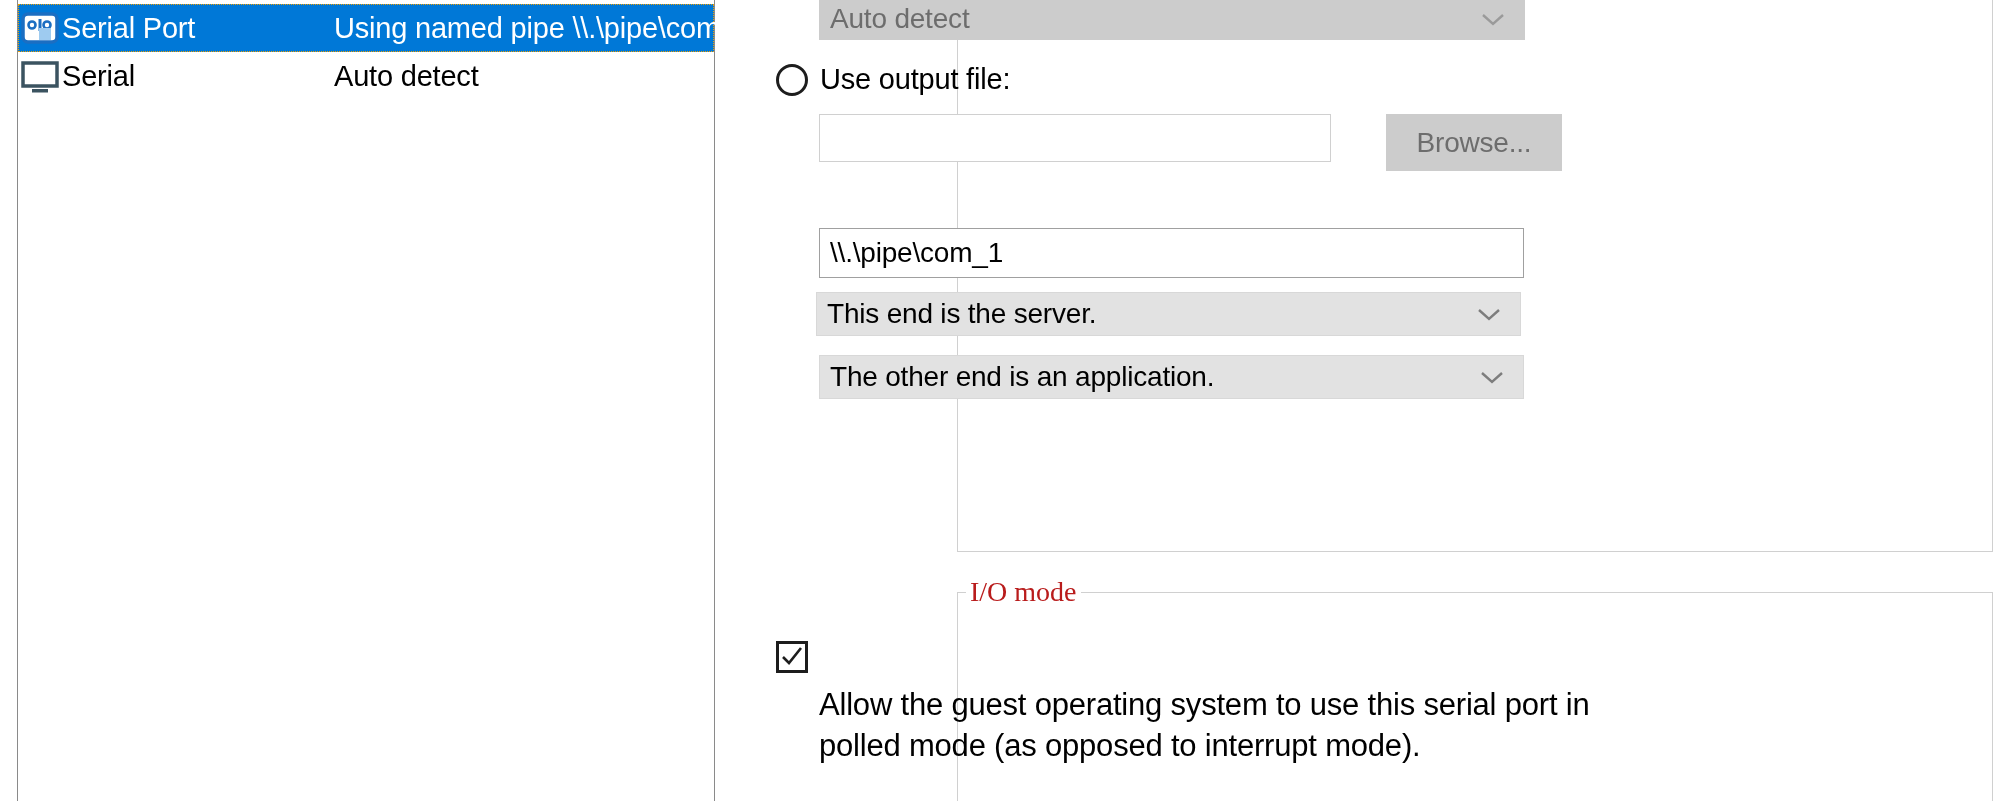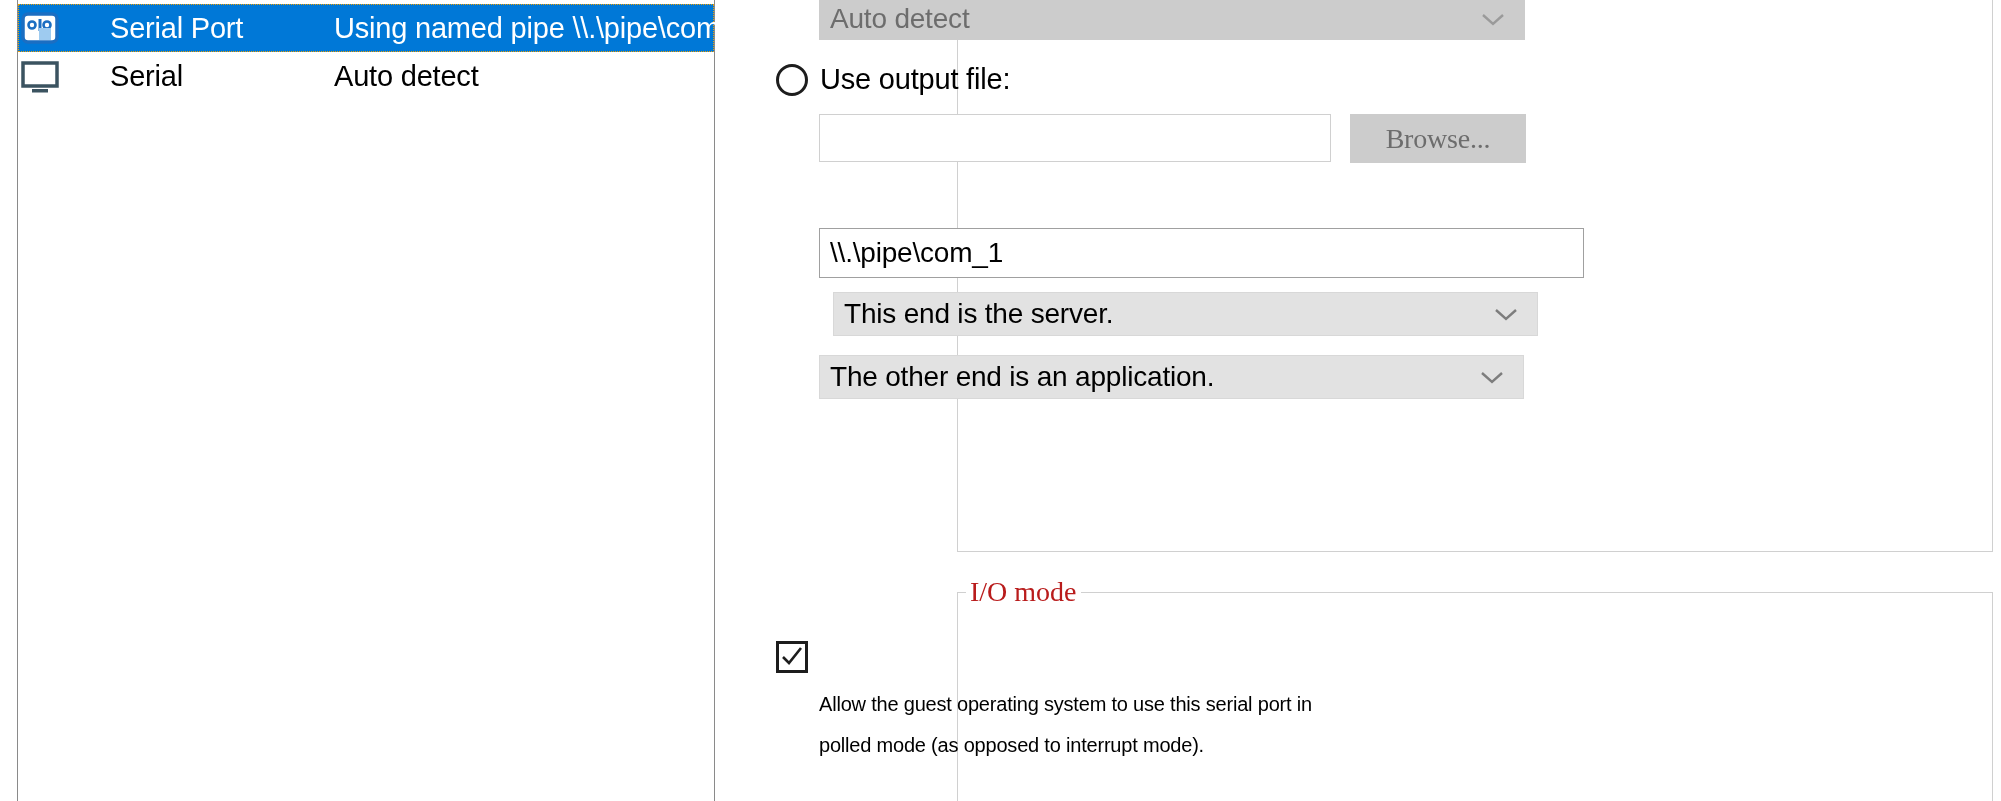--- a/index.html
+++ b/index.html
@@ -48,21 +48,20 @@
     display: flex;
     align-items: center;
     justify-content: center;
     margin-left: 0px;
   }
   .device-name {
     font-size: 29px;
     color: #000000;
     white-space: nowrap;
     letter-spacing: -0.2px;
-    margin-left: 48px;
   }
   .device-row.selected .device-name { color: #ffffff; }
   .device-summary {
     position: absolute;
     left: 316px;
     font-size: 29px;
     color: #000000;
     white-space: nowrap;
     letter-spacing: -0.2px;
   }
@@ -211,21 +210,21 @@
   .check-label {
     margin-left: 12px;
     font-size: 29px;
     color: #000000;
     white-space: nowrap;
     letter-spacing: -0.2px;
   }
 
   .help-text {
     position: absolute;
-    font-size: 20px;
+    font-size: 31px;
     color: #000000;
     line-height: 41px;
     letter-spacing: -0.2px;
   }
   .help-text div { white-space: nowrap; }
 </style>
 </head>
 <body>
 
 <div id="root">
@@ -282,30 +281,30 @@
 
     <div class="radio-row" style="left:43px; top:63px;">
       <span class="radio-mark"></span>
       <span class="radio-label">Use output file:</span>
     </div>
 
     <div class="textinput light" style="left:86px; top:114px; width:512px; height:48px;">
       <span class="ti-text"></span>
     </div>
 
-    <div class="pushbutton" style="left:617px; top:114px; width:176px; height:49px;font-family:Liberation Serif, serif;">
+    <div class="pushbutton" style="left:653px; top:114px; width:176px; height:57px;">
       <span class="pb-text">Browse...</span>
     </div>
 
 
-    <div class="textinput" style="left:86px; top:228px; width:765px; height:50px;">
+    <div class="textinput" style="left:86px; top:228px; width:705px; height:50px;">
       <span class="ti-text">\\.\pipe\com_1</span>
     </div>
 
-    <div class="combobox" style="left:100px; top:292px; width:705px; height:44px;">
+    <div class="combobox" style="left:83px; top:292px; width:705px; height:44px;">
       <span class="cb-text">This end is the server.</span>
       <span class="cb-arrow">
         <svg width="26" height="16" viewBox="0 0 26 16">
           <polyline points="3,4 13,13 23,4" fill="none" stroke="#7d7d7d" stroke-width="2.4"></polyline>
         </svg>
       </span>
     </div>
 
     <div class="combobox" style="left:86px; top:355px; width:705px; height:44px;">
       <span class="cb-text">The other end is an application.</span>

